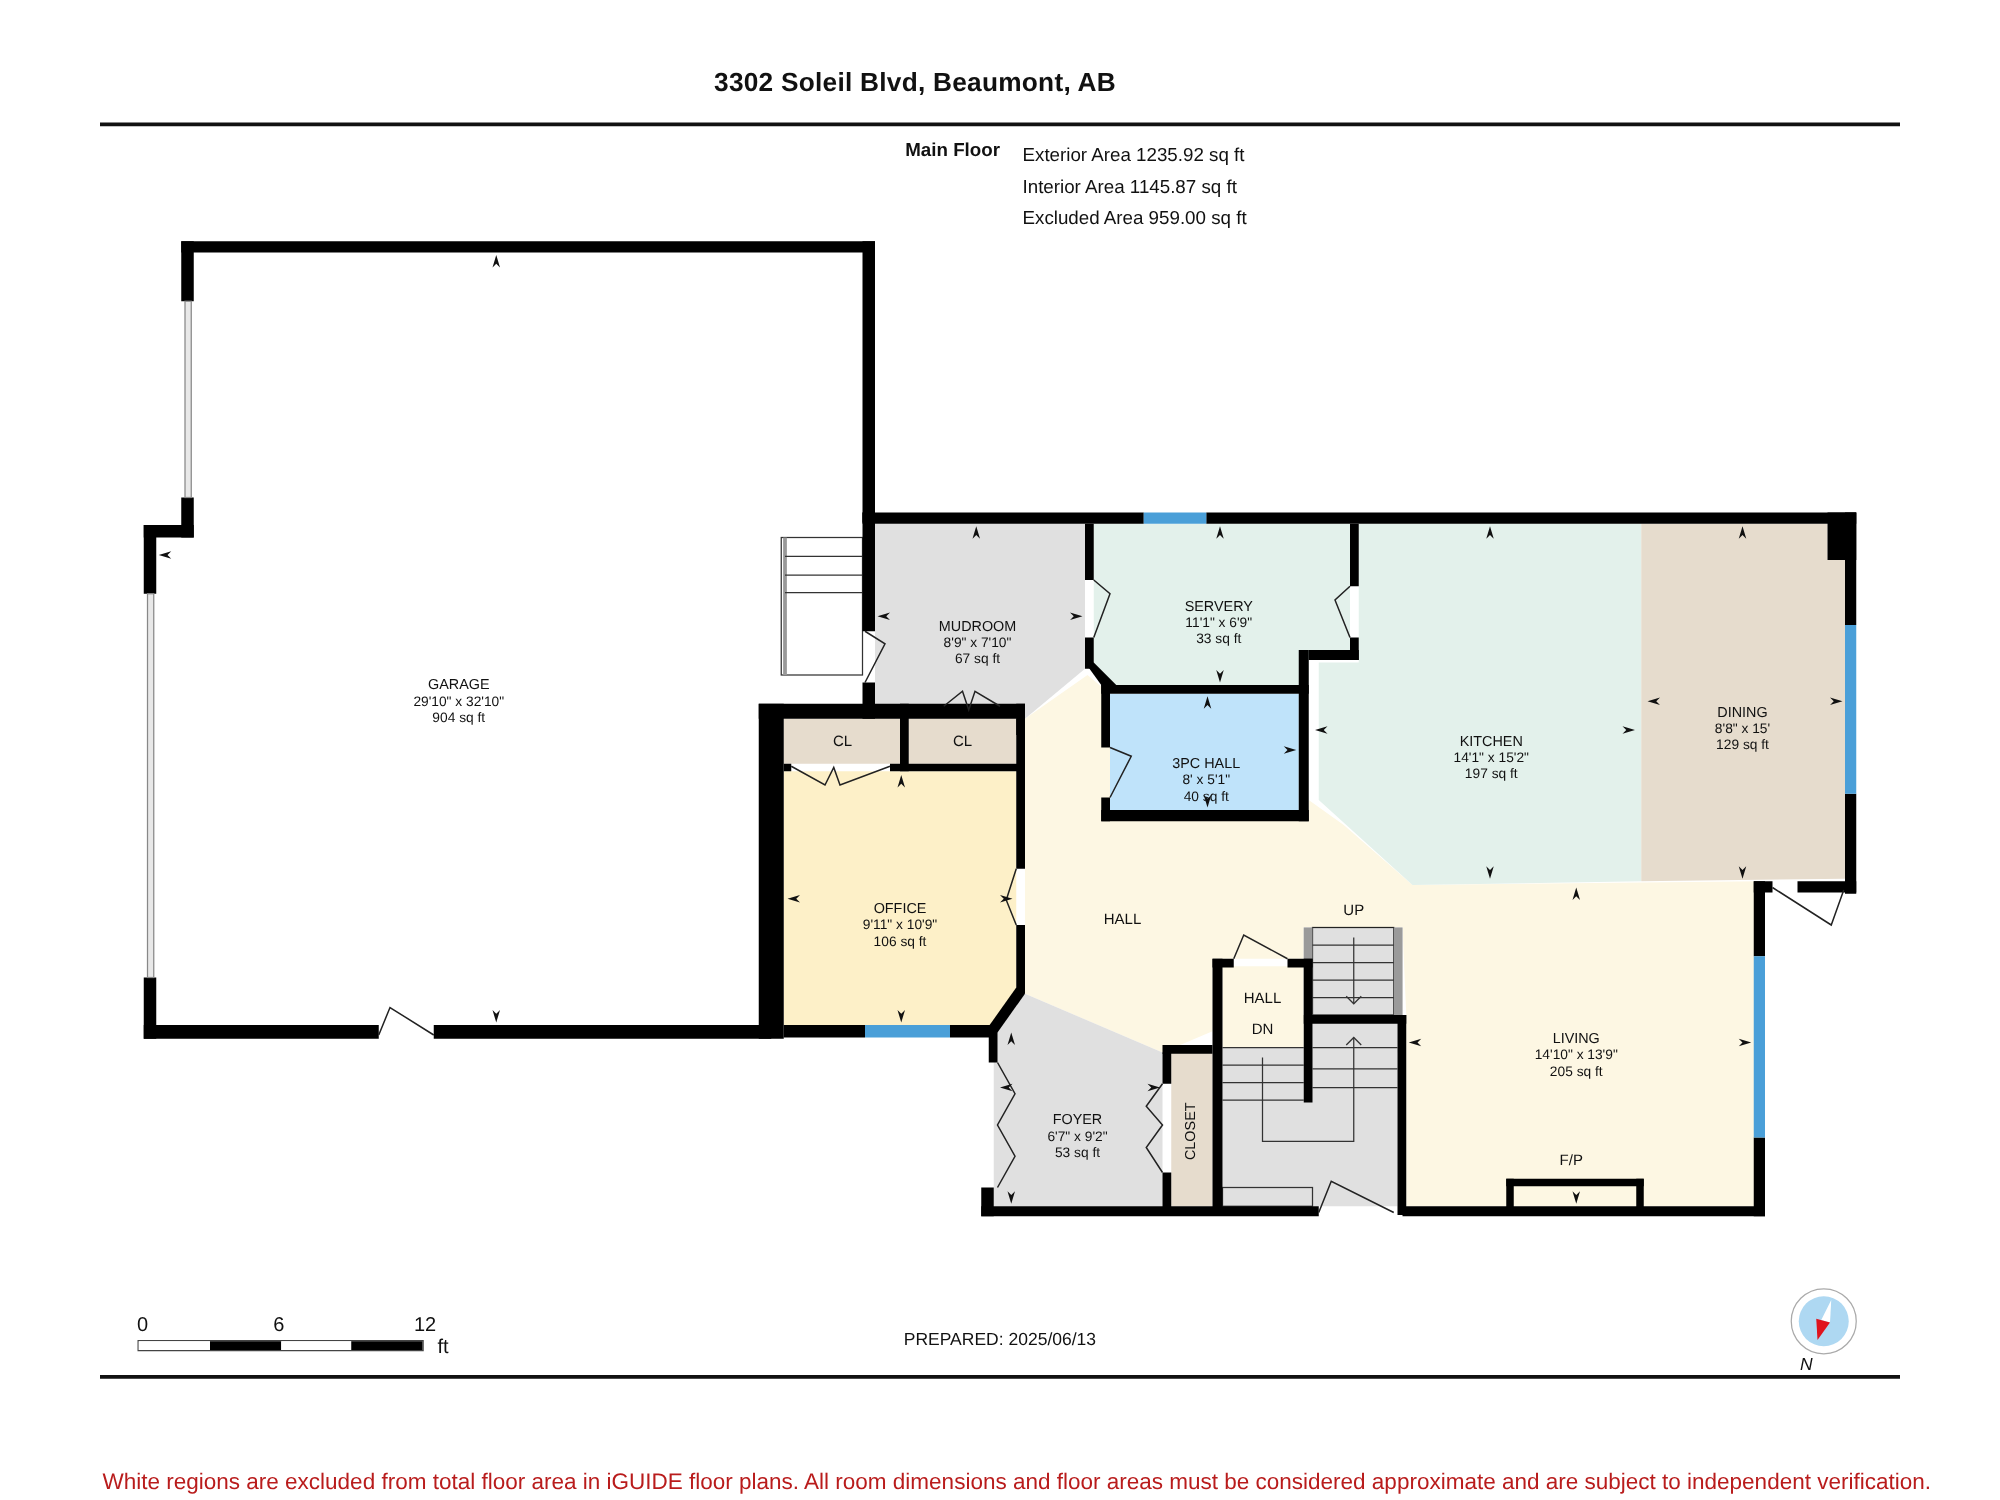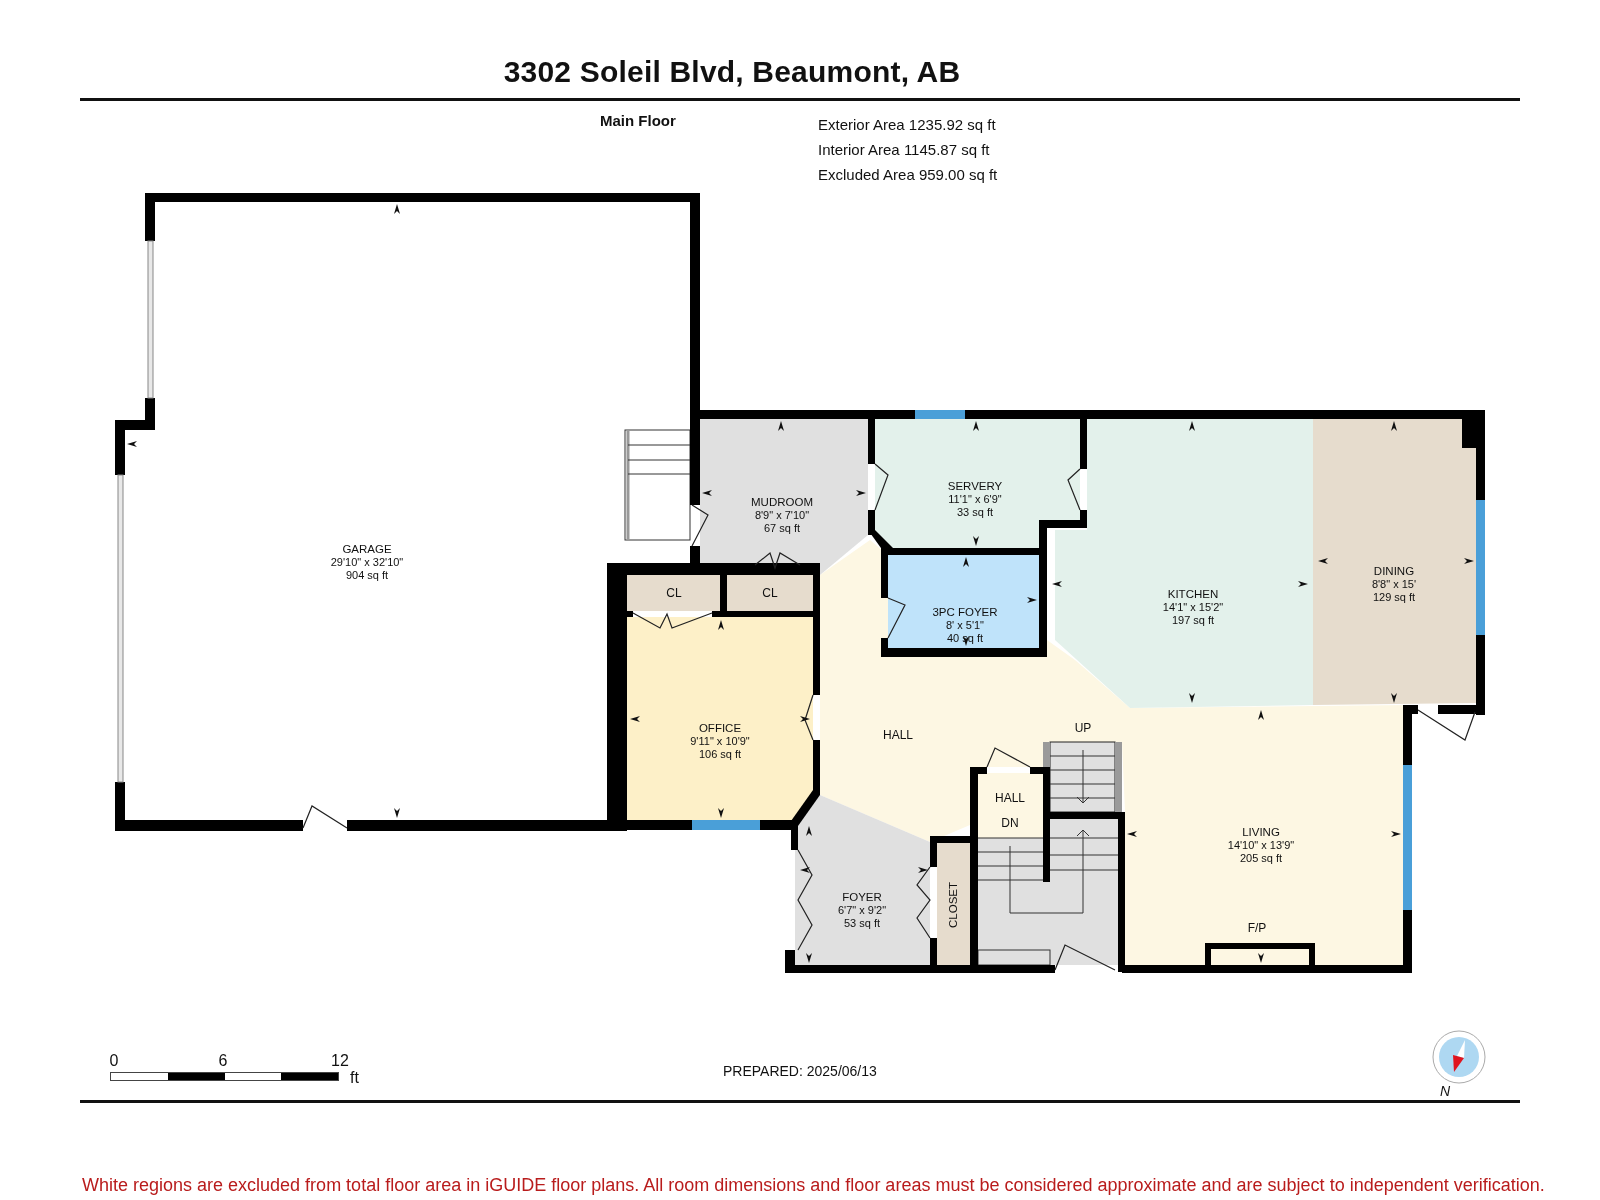--- a/index.html
+++ b/index.html
@@ -1,19 +1,19 @@
 <!DOCTYPE html>
 <html><head>
 <meta charset="utf-8">
 <style>
   html, body { margin:0; padding:0; background:#ffffff; }
   body { width:1600px; height:1200px; position:relative; overflow:hidden; font-family:"Liberation Sans", sans-serif; color:#111; }
-  .title { position:absolute; left:0; width:1464px; top:55px; text-align:center; font-size:30px; font-weight:bold; letter-spacing:0.2px; }
+  .title { position:absolute; left:0; width:1464px; top:55px; text-align:center; font-size:21px; font-weight:bold; letter-spacing:0.2px; }
   .rule { position:absolute; left:80px; width:1440px; height:3px; background:#111; }
-  .floor-label { position:absolute; left:600px; width:200px; top:112px; font-size:15px; font-weight:bold; }
+  .floor-label { position:absolute; left:600px; width:200px; top:112px; text-align:right; font-size:15px; font-weight:bold; }
   .area-list { position:absolute; left:818px; top:112px; font-size:15px; line-height:25px; }
   .area-list div { white-space:nowrap; }
   svg.plan { position:absolute; left:0; top:0; }
   .room-text { position:absolute; text-align:center; font-size:11px; line-height:13px; transform:translate(-50%,-50%); white-space:nowrap; }
   .room-text .name { font-size:11.5px;margin-top:44px; }
   .simple-label { position:absolute; font-size:12px; transform:translate(-50%,-50%); white-space:nowrap; }
   .closet-label { position:absolute; font-size:11.5px; transform:translate(-50%,-50%) rotate(-90deg); white-space:nowrap; }
   .scale { position:absolute; left:110px; top:1052px; }
   .scale .tick { position:absolute; top:0; font-size:16px; transform:translateX(-50%); }
   .scale .bar { position:absolute; top:20px; left:0; width:227px; height:7px; border:1px solid #444; display:flex; }
@@ -241,21 +241,21 @@
   <div class="name">MUDROOM</div>
   <div>8'9" x 7'10"</div>
   <div>67 sq ft</div>
 </div>
 <div class="room-text" style="left:975px; top:477px;">
   <div class="name">SERVERY</div>
   <div>11'1" x 6'9"</div>
   <div>33 sq ft</div>
 </div>
 <div class="room-text" style="left:965px; top:603px;">
-  <div class="name">3PC FOYER</div>
+  <div class="name">3PC HALL</div>
   <div>8' x 5'1"</div>
   <div>40 sq ft</div>
 </div>
 <div class="room-text" style="left:1193px; top:585px;">
   <div class="name">KITCHEN</div>
   <div>14'1" x 15'2"</div>
   <div>197 sq ft</div>
 </div>
 <div class="room-text" style="left:1394px; top:562px;">
   <div class="name">DINING</div>

